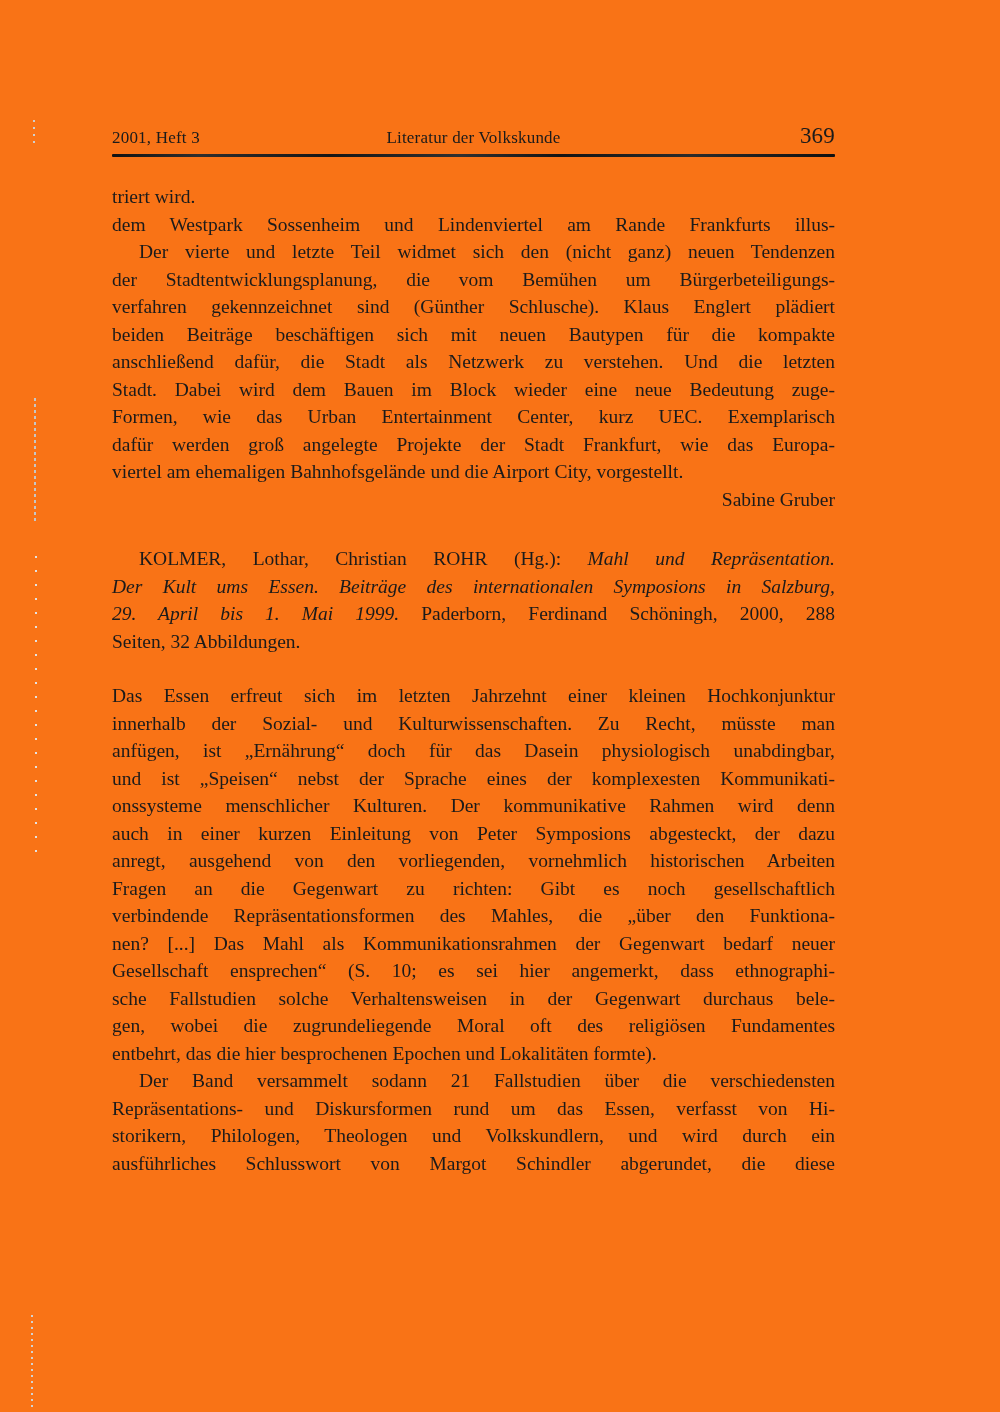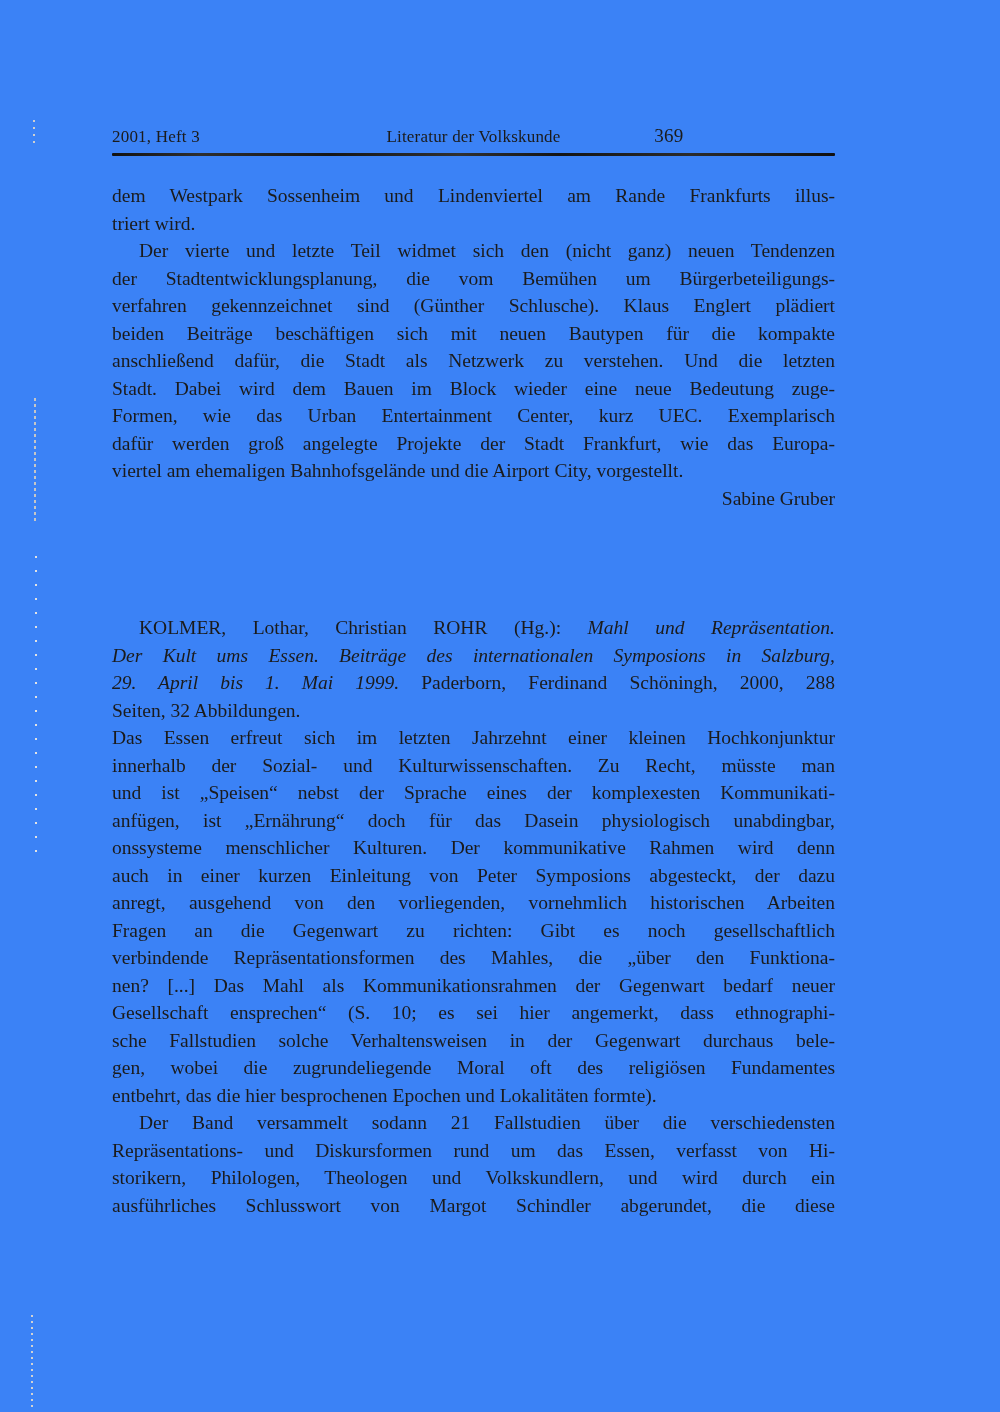--- a/index.html
+++ b/index.html
@@ -4,21 +4,21 @@
 <style>
   html, body {
     margin: 0;
     padding: 0;
     background: #ffffff;
   }
   .page {
     position: relative;
     width: 1000px;
     height: 1412px;
-    background: #3b82f6;
+    background: #f97316;
     overflow: hidden;
     font-family: "Liberation Serif", "DejaVu Serif", serif;
     color: #1b1b1b;
   }
   .content {
     position: absolute;
     left: 112px;
     top: 123px;
     width: 723px;
   }
@@ -26,42 +26,42 @@
   .running-head {
     display: flex;
     align-items: baseline;
     justify-content: space-between;
     font-size: 17px;
     line-height: 26px;
     letter-spacing: 0.2px;
   }
   .running-head .issue   { flex: 1 1 0; text-align: left; }
   .running-head .journal { flex: 2 1 0; text-align: center; }
-  .running-head .folio   { flex: 1 1 0; font-size: 19px; }
+  .running-head .folio   { flex: 1 1 0; text-align: right; font-size: 23px; }
   .head-rule {
     margin-top: 3px;
     height: 3px;
     background: linear-gradient(90deg,#121212 0%,#2e2e2e 12%,#161616 30%,#303030 48%,#141414 62%,#2b2b2b 80%,#101010 100%);
     border-radius: 1px;
   }
   
   .textblock { font-size: 19.5px; line-height: 27.5px; }
   .line {
     text-align: justify;
     text-align-last: justify;
     text-justify: inter-word;
     white-space: nowrap;
   }
   .line.last { text-align-last: left; white-space: normal; }
   .line.ind  { text-indent: 27px; }
   .sig { text-align: right; line-height: 27.5px; }
   .it { font-style: italic; }
   .para-a { margin-top: 26px; }
-  .citation { margin-top: 102px; }
-  .review-body { }
+  .citation { margin-top: 32px; }
+  .review-body { margin-top: 27px; }
   
   .artifact { position: absolute; width: 2px; pointer-events: none; }
   .dots-a { left: 33px; top: 120px;  height: 26px;
             background: repeating-linear-gradient(180deg,#cfcfcf 0 2px,transparent 2px 7px); }
   .dots-b { left: 34px; top: 398px;  height: 126px;
             background: repeating-linear-gradient(180deg,#c6c6c6 0 3px,transparent 3px 6px); }
   .dots-c { left: 35px; top: 556px;  height: 300px;
             background: repeating-linear-gradient(180deg,#e2e2e2 0 2px,transparent 2px 14px); }
   .dots-d { left: 31px; top: 1315px; height: 94px;
             background: repeating-linear-gradient(180deg,#d2d2d2 0 2px,transparent 2px 6px); }
@@ -81,22 +81,22 @@
     <div class="running-head">
       <span class="issue">2001, Heft 3</span>
       <span class="journal">Literatur der Volkskunde</span>
       <span class="folio">369</span>
     </div>
     <div class="head-rule"></div>
 
     <div class="textblock">
 
       <div class="para-a">
+        <div class="line last">triert wird.</div>
         <div class="line">dem Westpark Sossenheim und Lindenviertel am Rande Frankfurts illus-</div>
-        <div class="line last">triert wird.</div>
       </div>
 
       <div>
         <div class="line ind">Der vierte und letzte Teil widmet sich den (nicht ganz) neuen Tendenzen</div>
         <div class="line">der Stadtentwicklungsplanung, die vom Bemühen um Bürgerbeteiligungs-</div>
         <div class="line">verfahren gekennzeichnet sind (Günther Schlusche). Klaus Englert plädiert</div>
         <div class="line">beiden Beiträge beschäftigen sich mit neuen Bautypen für die kompakte</div>
         <div class="line">anschließend dafür, die Stadt als Netzwerk zu verstehen. Und die letzten</div>
         <div class="line">Stadt. Dabei wird dem Bauen im Block wieder eine neue Bedeutung zuge-</div>
         <div class="line">Formen, wie das Urban Entertainment Center, kurz UEC. Exemplarisch</div>
@@ -109,22 +109,22 @@
       <div class="citation">
         <div class="line ind"><span>KOLMER, Lothar, Christian ROHR (Hg.):</span> <span class="it">Mahl und Repräsentation.</span></div>
         <div class="line it">Der Kult ums Essen. Beiträge des internationalen Symposions in Salzburg,</div>
         <div class="line"><span class="it">29. April bis 1. Mai 1999.</span> <span>Paderborn, Ferdinand Schöningh, 2000, 288</span></div>
         <div class="line last">Seiten, 32 Abbildungen.</div>
       </div>
 
       <div class="review-body">
         <div class="line">Das Essen erfreut sich im letzten Jahrzehnt einer kleinen Hochkonjunktur</div>
         <div class="line">innerhalb der Sozial- und Kulturwissenschaften. Zu Recht, müsste man</div>
+        <div class="line">anfügen, ist „Ernährung“ doch für das Dasein physiologisch unabdingbar,</div>
         <div class="line">und ist „Speisen“ nebst der Sprache eines der komplexesten Kommunikati-</div>
-        <div class="line">anfügen, ist „Ernährung“ doch für das Dasein physiologisch unabdingbar,</div>
         <div class="line">onssysteme menschlicher Kulturen. Der kommunikative Rahmen wird denn</div>
         <div class="line">auch in einer kurzen Einleitung von Peter Symposions abgesteckt, der dazu</div>
         <div class="line">anregt, ausgehend von den vorliegenden, vornehmlich historischen Arbeiten</div>
         <div class="line">Fragen an die Gegenwart zu richten: Gibt es noch gesellschaftlich</div>
         <div class="line">verbindende Repräsentationsformen des Mahles, die „über den Funktiona-</div>
         <div class="line">nen? [...] Das Mahl als Kommunikationsrahmen der Gegenwart bedarf neuer</div>
         <div class="line">Gesellschaft ensprechen“ (S. 10; es sei hier angemerkt, dass ethnographi-</div>
         <div class="line">sche Fallstudien solche Verhaltensweisen in der Gegenwart durchaus bele-</div>
         <div class="line">gen, wobei die zugrundeliegende Moral oft des religiösen Fundamentes</div>
         <div class="line last">entbehrt, das die hier besprochenen Epochen und Lokalitäten formte).</div>

